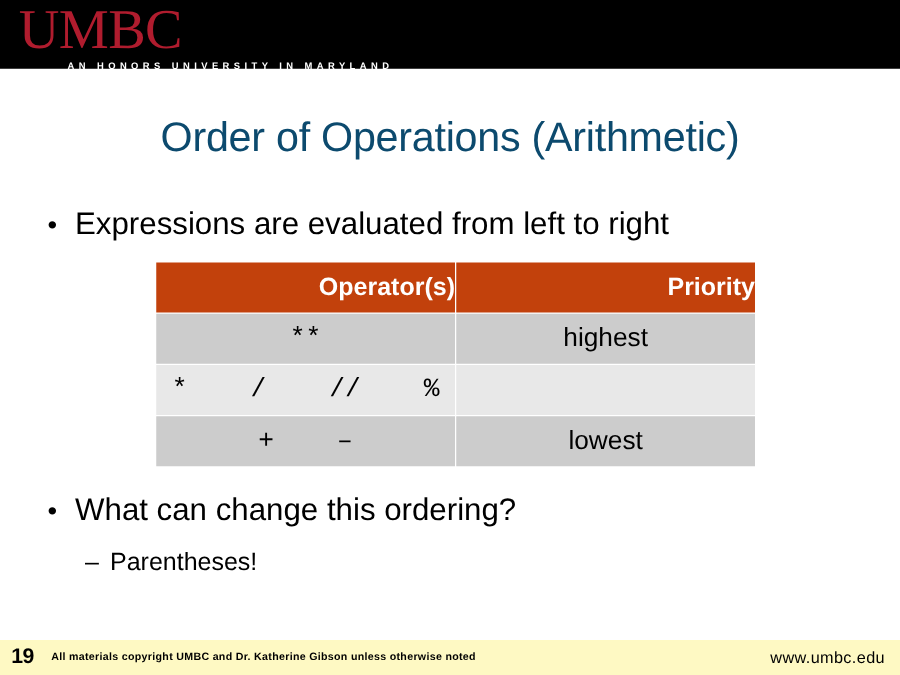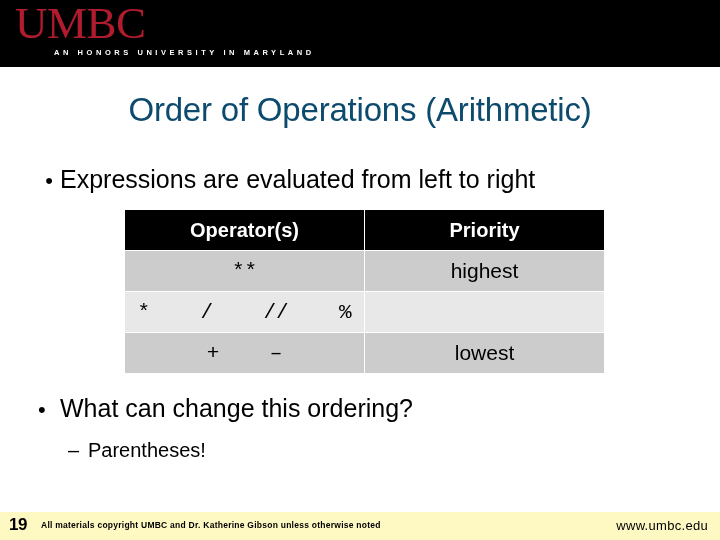--- a/index.html
+++ b/index.html
@@ -14,21 +14,21 @@
     overflow: hidden;
     font-family: "Liberation Sans", sans-serif;
     -webkit-font-smoothing: antialiased;
   }
 
   
   .banner {
     position: absolute;
     left: 0; top: 0;
     width: 720px;
-    height: 67px;
+    height: 55px;
     background: #000000;
   }
   .logo-word {
     position: absolute;
     left: 15px;
     top: 0px;
     font-family: "Liberation Serif", "DejaVu Serif", serif;
     font-size: 45px;
     line-height: 46px;
     color: #b01c2e;
@@ -69,21 +69,21 @@
     line-height: 32px;
     color: #000000;
     white-space: nowrap;
   }
   .bullet-l1 .dot {
     display: inline-block;
     width: 22px;
     font-size: 22px;
     vertical-align: baseline;
   }
-  .bullet-1 { left: 38px; top: 163px; text-align: center; }
+  .bullet-1 { left: 38px; top: 163px; }
   .bullet-2 { left: 38px; top: 392px; }
 
   .bullet-l2 {
     position: absolute;
     left: 68px;
     top: 437px;
     font-size: 20px;
     line-height: 26px;
     color: #000000;
     white-space: nowrap;
@@ -105,24 +105,25 @@
   }
   .op-table th,
   .op-table td {
     padding: 0;
     margin: 0;
     height: 40px;
     vertical-align: middle;
     text-align: center;
   }
   .op-table th {
-    background: #000000;
+    background: #c2410c;
     color: #ffffff;
     font-size: 20px;
     font-weight: bold;
+    text-align: right;
   }
   .op-table tr.row-dark td { background: #cccccc; }
   .op-table tr.row-light td { background: #e8e8e8; }
   .op-table td {
     color: #000000;
     font-size: 21px;
     font-weight: 400;
   }
   .col-ops { width: 239px; }
   .col-pri { width: 239px; }

